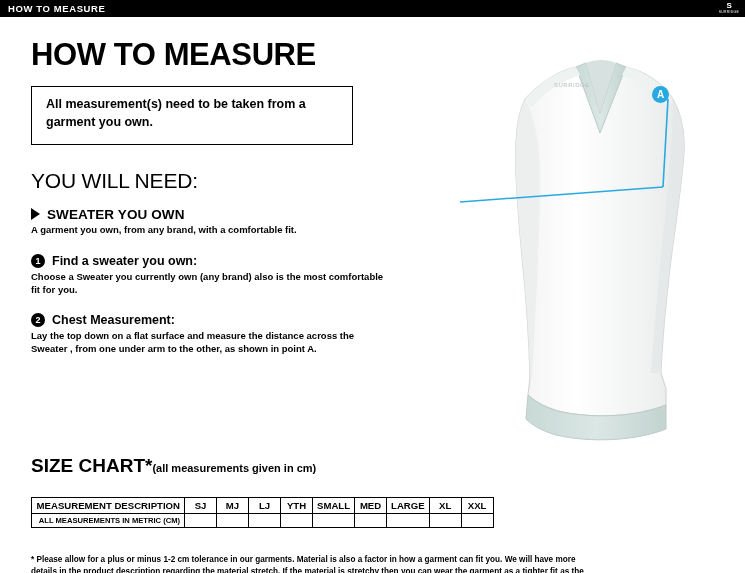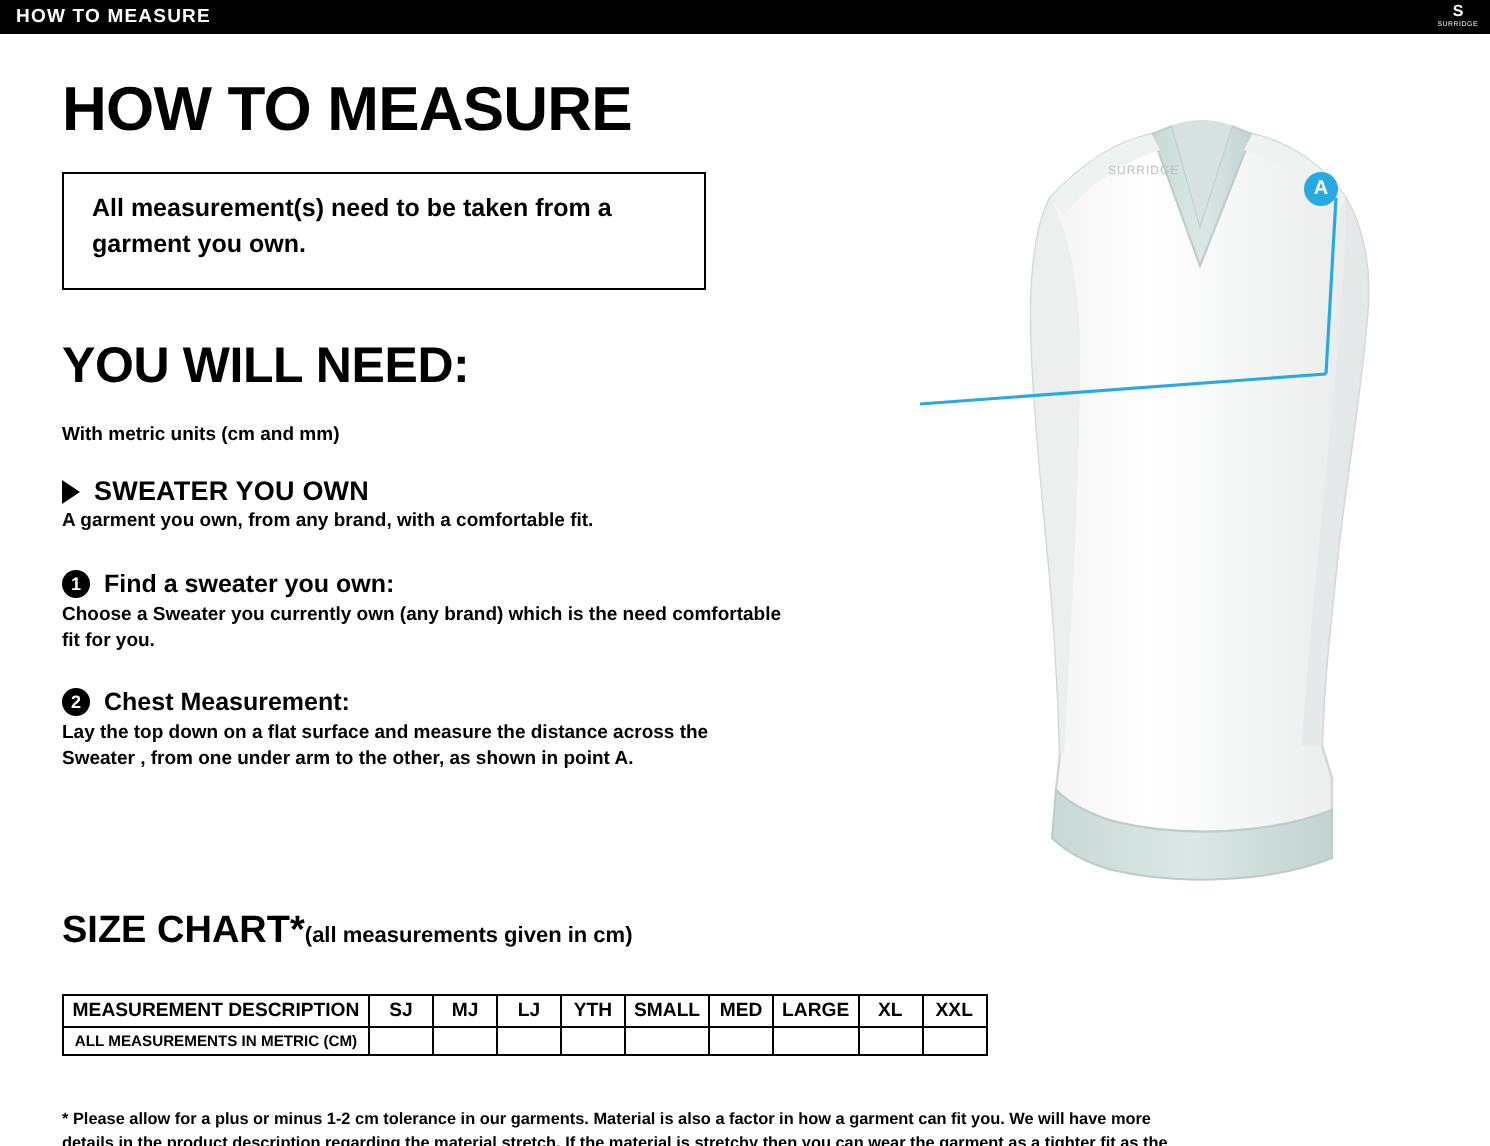--- a/index.html
+++ b/index.html
@@ -73,22 +73,22 @@
   .callout {
     border: 1.5px solid #000;
     padding: 8px 14px 13px 14px;
     width: 322px;
     font-size: 12.5px;
     font-weight: bold;
     line-height: 1.45;
   }
 
   h2.section-title {
-    font-size: 25px;
-    font-weight: bold;
+    font-size: 21px;
+    font-weight: normal;
     margin: 24px 0 14px 0;
     letter-spacing: -0.2px;
   }
 
   .need-item { margin-bottom: 14px; }
   .need-head {
     display: flex;
     align-items: center;
     gap: 7px;
     font-size: 13.5px;
@@ -160,21 +160,21 @@
   }
   table.size-chart th,
   table.size-chart td {
     border: 1px solid #000;
     padding: 2px 4px;
     text-align: center;
     height: 13px;
   }
   table.size-chart th.desc,
   table.size-chart td.desc {
-    text-align: center;
+    text-align: right;
     width: 153px;
   }
   table.size-chart thead th {
     font-size: 9.6px;
   }
   table.size-chart th.sizecol { width: 32px; text-align: center; }
   .row-metric td { font-size: 7.6px; }
   .row-chest td { font-size: 8px; }
 
   .footnote {
@@ -223,37 +223,36 @@
 
   <div class="left-col">
 
     <h1 class="page-title">HOW TO MEASURE</h1>
 
     <div class="callout">All measurement(s) need to be taken from a garment you own.</div>
 
     <h2 class="section-title">YOU WILL NEED:</h2>
 
     <div class="need-item">
-      <div class="need-sub">With metric units (cm and mm)</div>
     </div>
 
     <div class="need-item">
       <div class="need-head">
         <span class="tri"></span>
         <span>SWEATER YOU OWN</span>
       </div>
       <div class="need-sub">A garment you own, from any brand, with a comfortable fit.</div>
     </div>
 
     <div class="step" style="margin-top:18px;">
       <div class="step-head">
         <span class="badge">1</span>
         <span>Find a sweater you own:</span>
       </div>
-      <div class="step-body">Choose a Sweater you currently own (any brand) which is the need comfortable fit for you.</div>
+      <div class="step-body">Choose a Sweater you currently own (any brand) also is the most comfortable fit for you.</div>
     </div>
 
     <div class="step" style="margin-top:16px;">
       <div class="step-head">
         <span class="badge">2</span>
         <span>Chest Measurement:</span>
       </div>
       <div class="step-body">Lay the top down on a flat surface and measure the distance across the Sweater , from one under arm to the other, as shown in point A.</div>
     </div>
 

